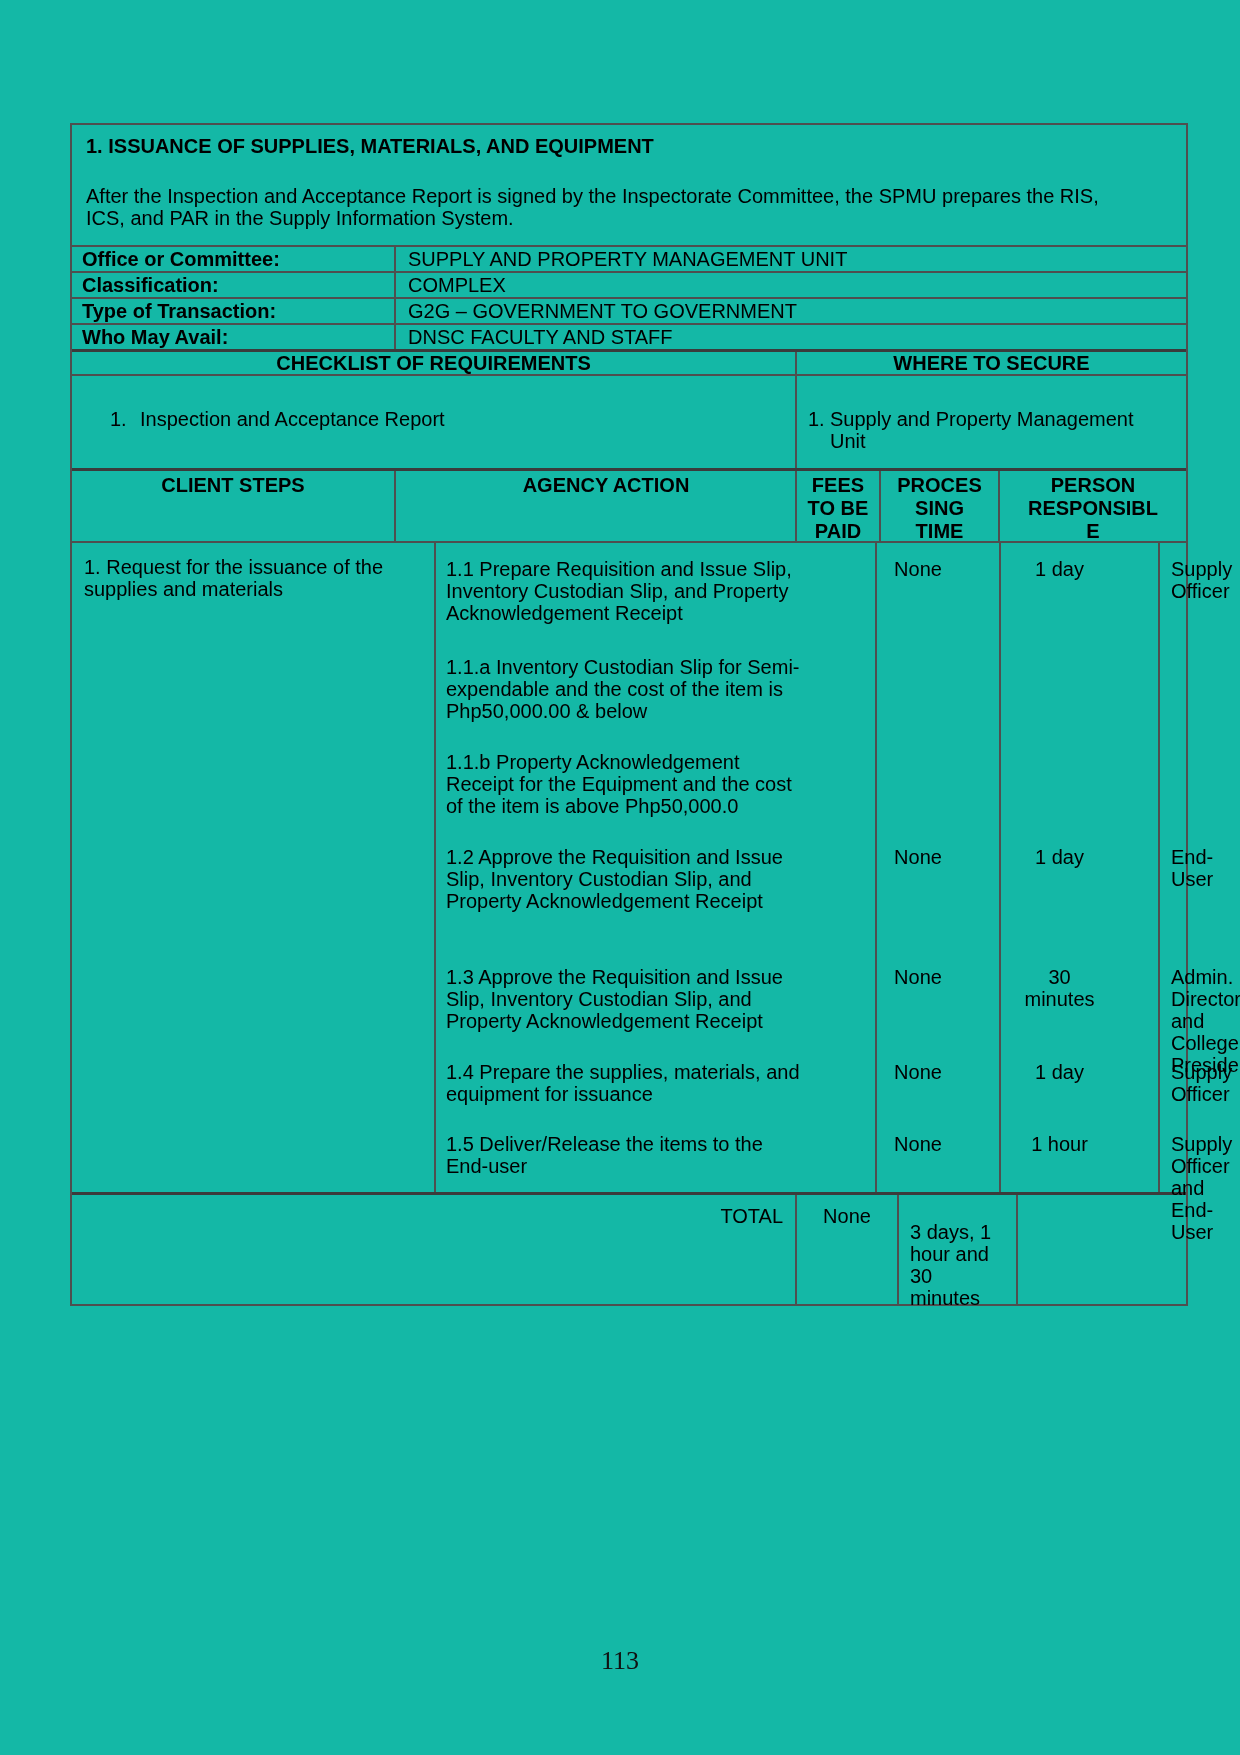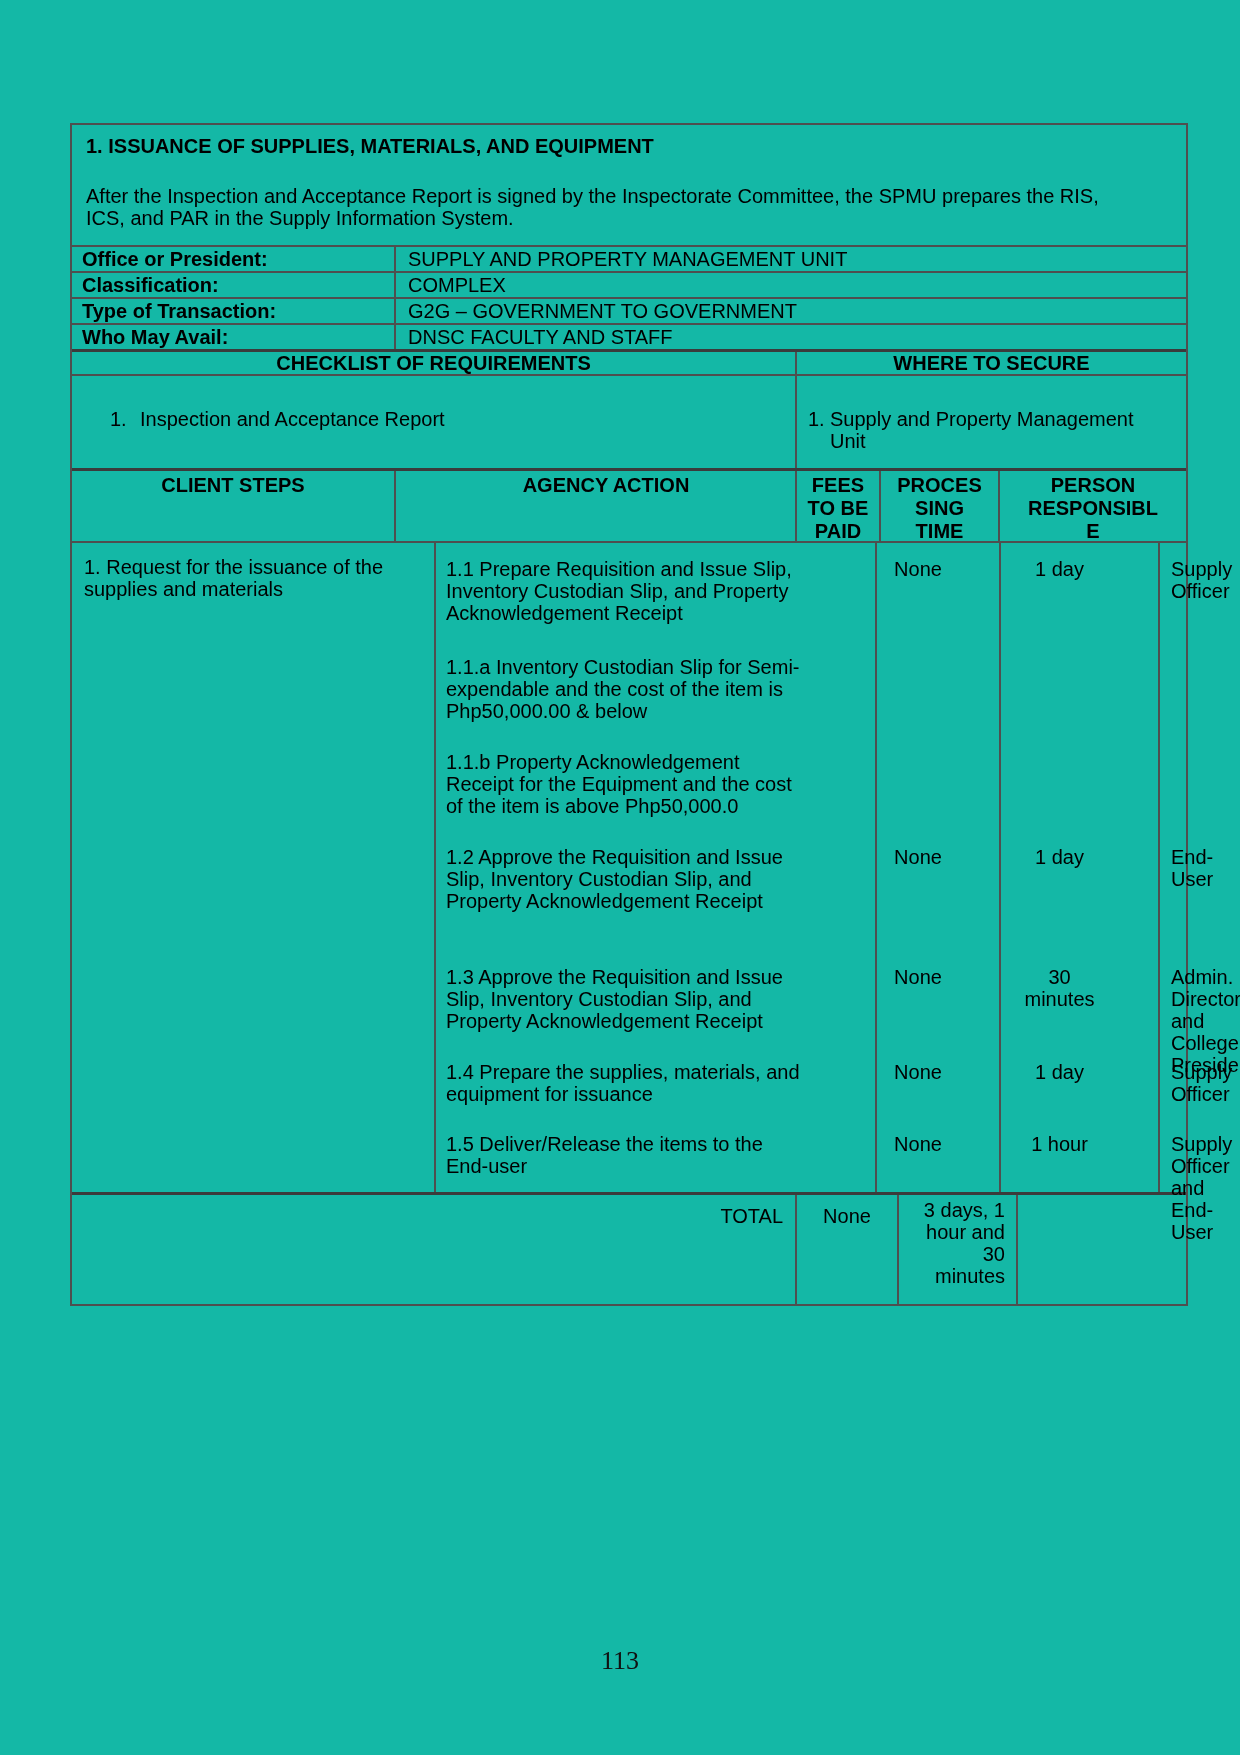--- a/index.html
+++ b/index.html
@@ -55,41 +55,41 @@
   .body-cell { position:relative; }
   .client-cell { padding:13px 10px 0 12px; }
   .ap { position:absolute; left:10px; width:360px; }
   .ev { position:absolute; left:11px; right:11px; text-align:center; }
   .fees-cell .ev { left:4px; right:4px; }
 
   
   .total-row { height:112px; }
   .total-label-cell { width:723px; text-align:right; padding:10px 12px 0 0; }
   .total-fees { width:102px; text-align:center; padding-top:10px; }
-  .total-time { width:119px; text-align:right; padding:4px 11px 0 11px; }
+  .total-time { width:119px; text-align:left; padding:26px 11px 0 11px; }
 
   .page-number {
     position:absolute; top:1646px; left:0; width:100%; text-align:center;
     font-family:"Liberation Serif","DejaVu Serif",serif; font-size:26px; color:#111;
   }
 </style>
 </head>
 <body>
 
 <div class="page">
   <div class="doc-table">
 
     <div class="row title-row">
       <div class="svc-title">1. ISSUANCE OF SUPPLIES, MATERIALS, AND EQUIPMENT</div>
       <div class="svc-desc pre">After the Inspection and Acceptance Report is signed by the Inspectorate Committee, the SPMU prepares the RIS,
 ICS, and PAR in the Supply Information System.</div>
     </div>
 
     <div class="row info-row">
-      <div class="c info-label">Office or President:</div>
+      <div class="c info-label">Office or Committee:</div>
       <div class="c grow info-value">SUPPLY AND PROPERTY MANAGEMENT UNIT</div>
     </div>
     <div class="row info-row">
       <div class="c info-label">Classification:</div>
       <div class="c grow info-value">COMPLEX</div>
     </div>
     <div class="row info-row">
       <div class="c info-label">Type of Transaction:</div>
       <div class="c grow info-value">G2G – GOVERNMENT TO GOVERNMENT</div>
     </div>

